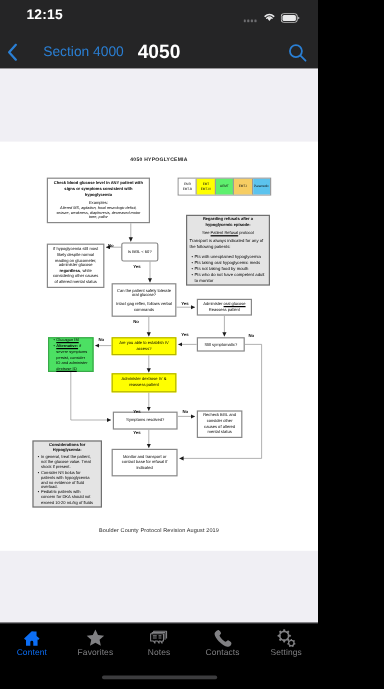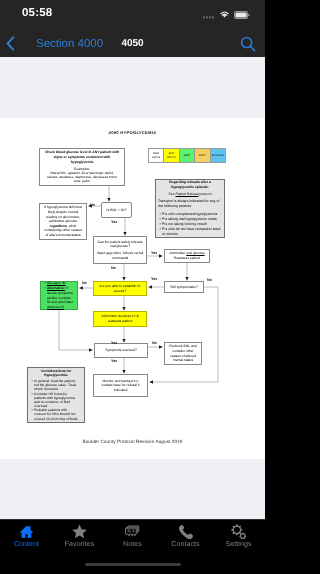--- a/index.html
+++ b/index.html
@@ -14,21 +14,21 @@
 
   
   .statusbar { position: absolute; left: 0; top: 0; width: 265px; height: 30px; background: #252526; filter: opacity(100%); }
   .sb-time { backface-visibility: hidden; position: absolute; left: 22px; top: 7px; font-size: 11.5px; font-weight: 700; color: #fff; letter-spacing: .2px; }
   .sb-right { position: absolute; right: 15px; top: 10px; display: flex; align-items: center; gap: 4px; }
 
   
   .navbar { position: absolute; left: 0; top: 30px; width: 265px; height: 27px; background: #252526; filter: opacity(100%); }
   .nav-back { position: absolute; left: 6px; top: 0; height: 27px; display: flex; align-items: center; gap: 21px; }
   .nav-back-label { backface-visibility: hidden; font-size: 11.5px; color: #2a7fd4; }
-  .nav-title { backface-visibility: hidden; position: absolute; left: 0; top: 0; width: 265px; height: 27px; display: flex; align-items: center; justify-content: center; font-size: 10px; font-weight: 700; color: #fff; }
+  .nav-title { backface-visibility: hidden; position: absolute; left: 0; top: 0; width: 265px; height: 27px; display: flex; align-items: center; justify-content: center; font-size: 16px; font-weight: 700; color: #fff; }
   .nav-search { position: absolute; right: 9px; top: 0; height: 27px; display: flex; align-items: center; }
 
   
   .content { position: absolute; left: 0; top: 57px; width: 265px; height: 462px; background: #f0eff4; overflow: hidden; filter: opacity(100%); }
   .page { position: absolute; left: 0; top: 61px; width: 265px; height: 341px; background: #fff; }
   .doc { position: absolute; left: 0; top: 0; width: 265px; height: 341px; }
   .flow-lines { position: absolute; left: 0; top: 0; }
 
   .doc-title { backface-visibility: hidden; position: absolute; left: 0; top: 12px; width: 265px; text-align: center; font-size: 4.2px; font-weight: 700; color: #1a1a1a; letter-spacing: .22px; }
   .doc-footer { backface-visibility: hidden; position: absolute; left: 0; top: 321px; width: 265px; text-align: center; font-size: 4.6px; color: #2a2a2a; letter-spacing: .1px; }
@@ -71,21 +71,21 @@
   .tab-ico { height: 17px; display: flex; align-items: center; justify-content: center; }
   .tab-label { backface-visibility: hidden; font-size: 7px; margin-top: 1px; letter-spacing: .1px; }
   .home-indicator { position: absolute; left: 50%; transform: translateX(-50%); bottom: 8px; width: 96px; height: 3.4px; border-radius: 2px; background: #3c3c3e; }
 </style>
 </head>
 <body>
 
 <div class="phone">
 
   <div class="statusbar">
-    <div class="sb-time">05:58</div>
+    <div class="sb-time">12:15</div>
     <div class="sb-right">
       <svg width="12" height="8" viewBox="0 0 12 8">
         <rect x="0" y="5.2" width="1.8" height="2.4" rx=".5" fill="#6d6d70"></rect>
         <rect x="3" y="5.2" width="1.8" height="2.4" rx=".5" fill="#6d6d70"></rect>
         <rect x="6" y="5.2" width="1.8" height="2.4" rx=".5" fill="#6d6d70"></rect>
         <rect x="9" y="5.2" width="1.8" height="2.4" rx=".5" fill="#6d6d70"></rect>
       </svg>
       <svg width="11" height="9" viewBox="0 0 11 9">
         <path d="M5.5 7.6 L3.8 5.5 A2.7 2.7 0 0 1 7.2 5.5 Z" fill="#e9e9ea"></path>
         <path d="M1.9 3.6 A5.2 5.2 0 0 1 9.1 3.6" stroke="#e9e9ea" stroke-width="1.3" fill="none" stroke-linecap="round"></path>

